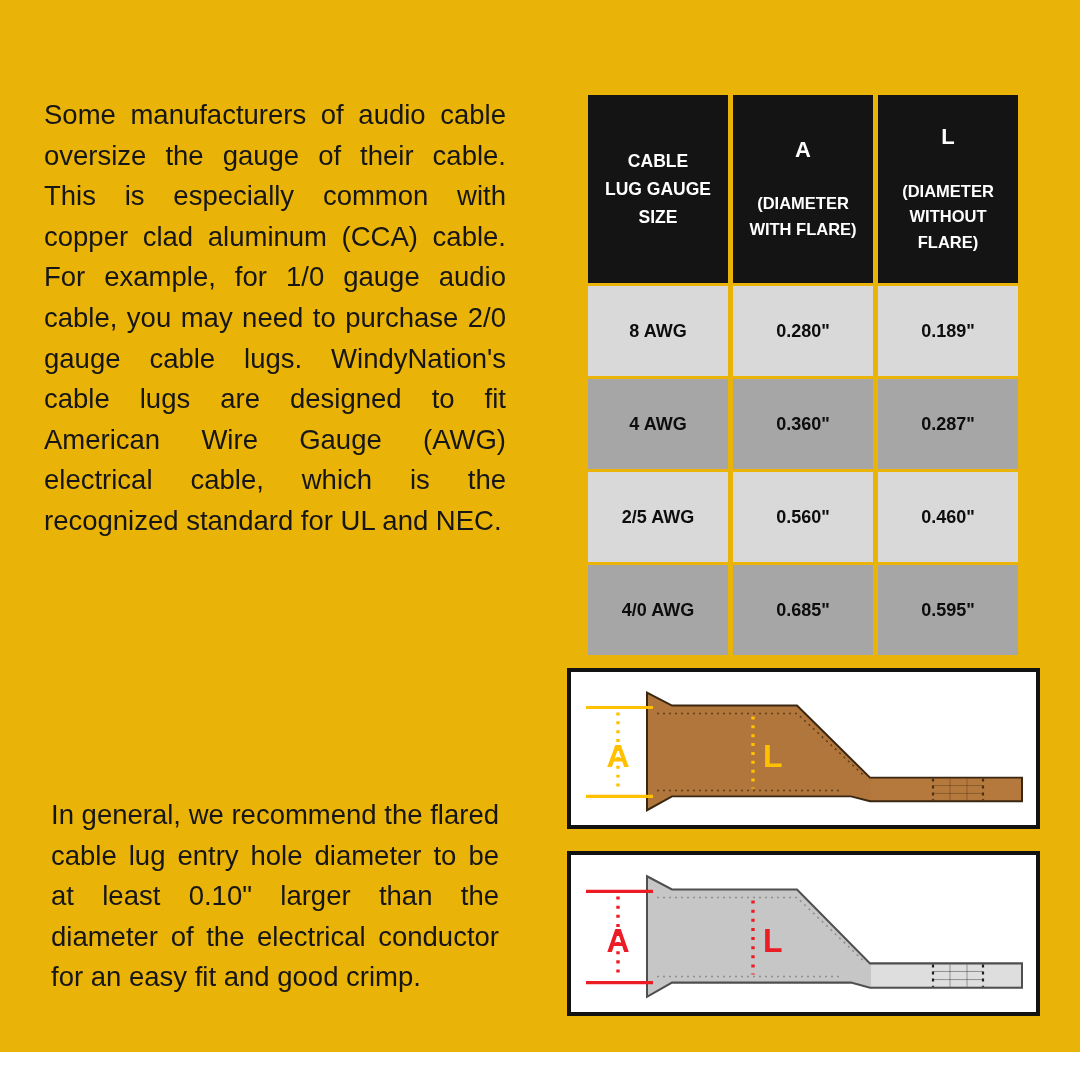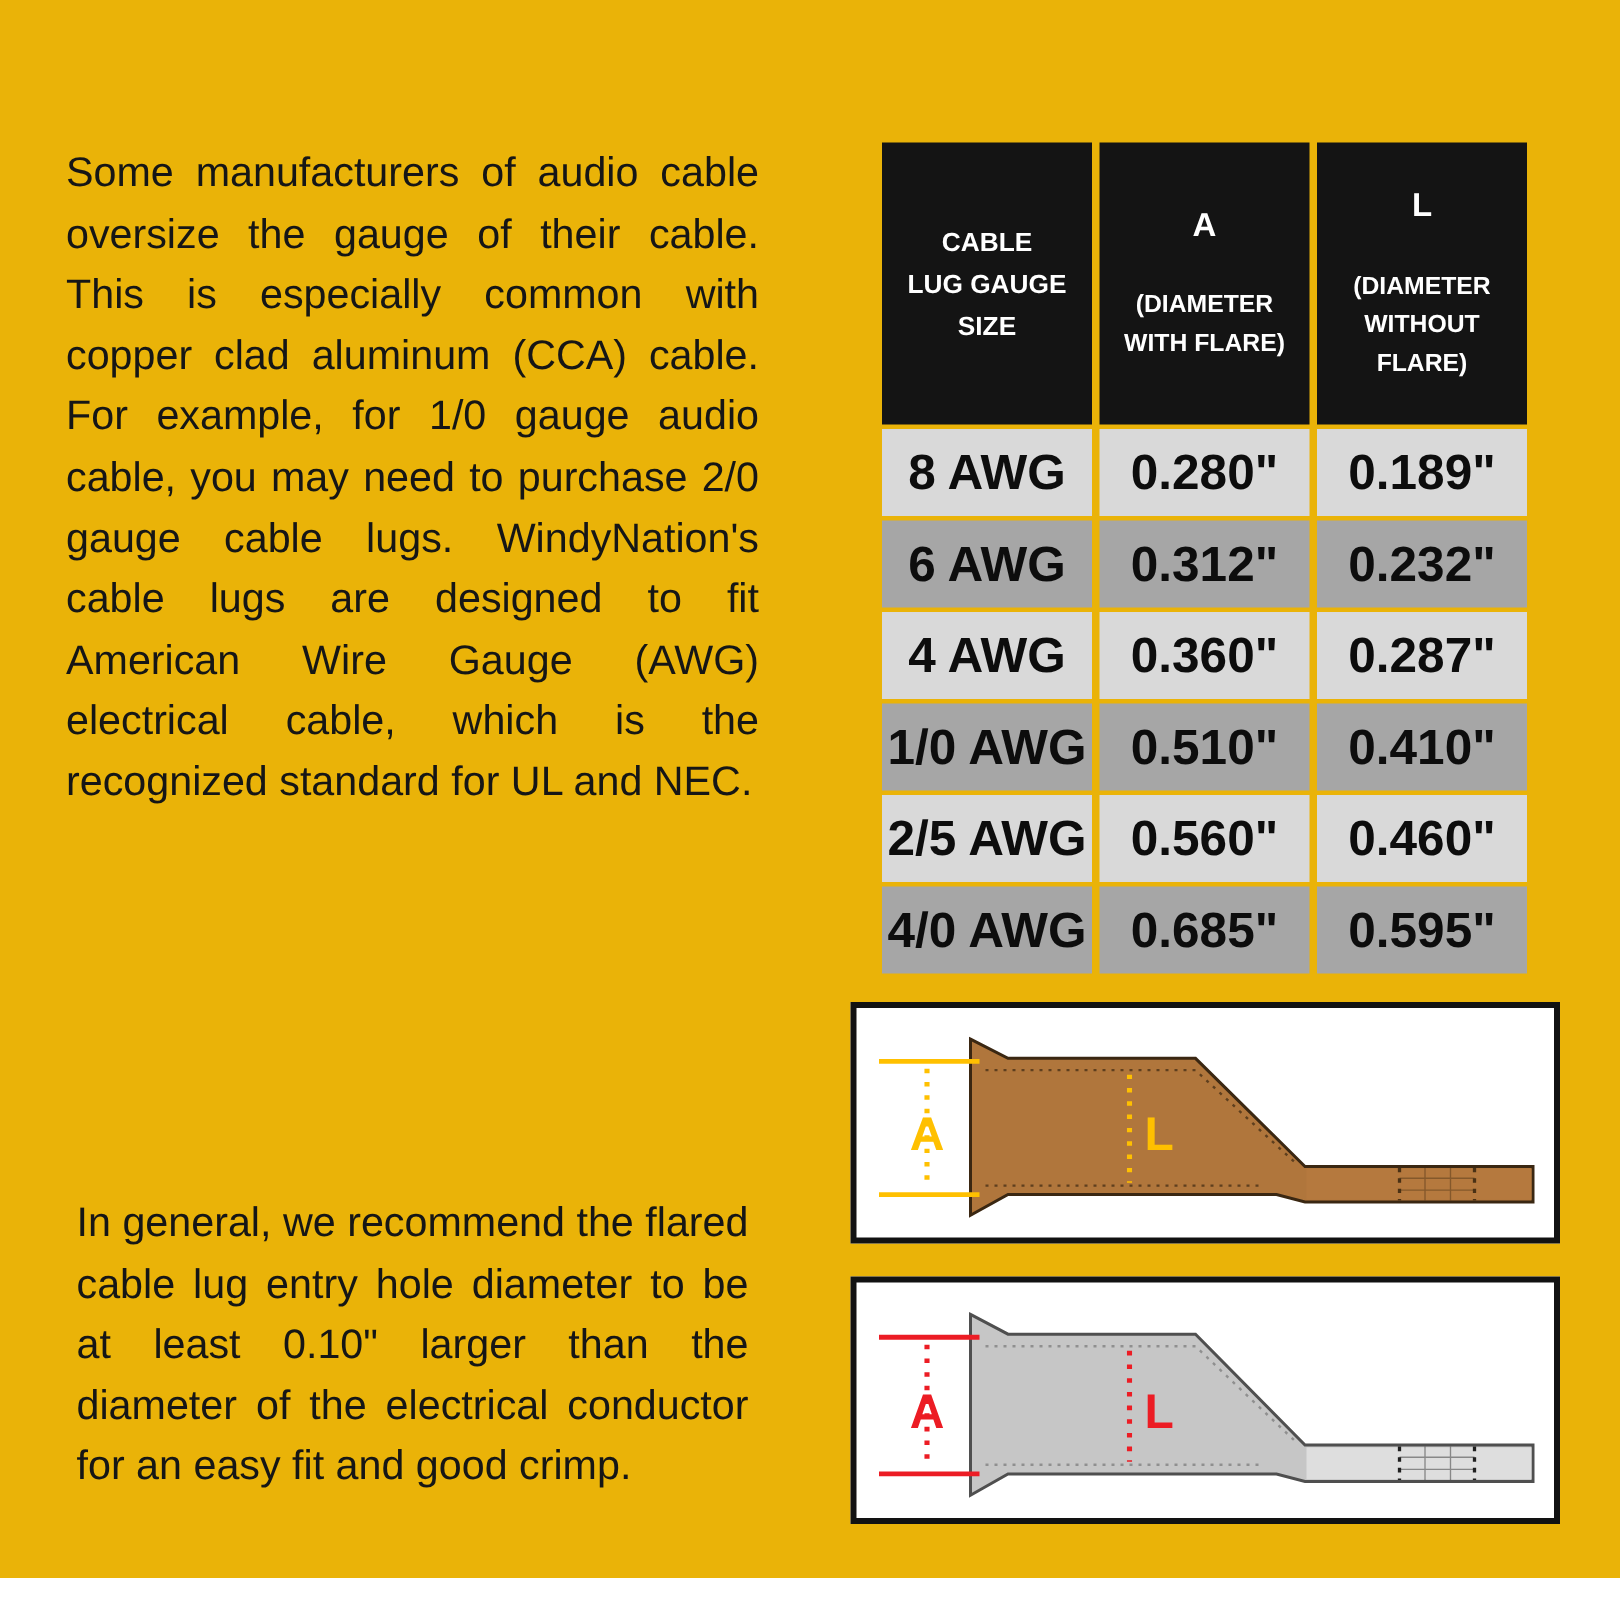--- a/index.html
+++ b/index.html
@@ -15,21 +15,21 @@
 
   
   table.size-table{position:absolute;left:583px;top:92px;width:440px;
         border-collapse:separate;border-spacing:5px 3px;table-layout:fixed;}
   .size-table th{background:var(--header-bg,#141414);color:#ffffff;font-weight:bold;
         white-space:pre-line;text-align:center;vertical-align:middle;
         height:124px;font-size:17.5px;line-height:1.6;padding:0 2px;}
   .th-letter{display:block;font-size:22px;line-height:1.25;}
   .th-desc{display:block;font-size:16.5px;line-height:1.55;white-space:pre-line;}
   .size-table td{height:58px;text-align:center;vertical-align:middle;
-        font-size:33px;font-weight:bold;color:#0d0d0d;padding:0;}
+        font-size:18px;font-weight:bold;color:#0d0d0d;padding:16px;}
   .size-table tbody tr:nth-child(odd)  td{background:var(--row-light,#D9D9D9);}
   .size-table tbody tr:nth-child(even) td{background:var(--row-dark,#A6A6A6);}
 
   
   .diagram-box{position:absolute;left:567px;width:473px;background:#ffffff;
         border:4px solid #121212;box-sizing:border-box;}
   #box1{top:668px;height:161px;
         --accent:#FFC000;--body:#B0763C;--tongue:#B5793E;
         --outline:#3A2712;--inner:#5E3F1E;--crimp:#4A3115;}
   #box2{top:851px;height:165px;
@@ -74,33 +74,23 @@
         </th>
       </tr>
     </thead>
     <tbody>
       <tr>
         <td>8 AWG</td>
         <td>0.280"</td>
         <td>0.189"</td>
       </tr>
       <tr>
-        <td>6 AWG</td>
-        <td>0.312"</td>
-        <td>0.232"</td>
-      </tr>
-      <tr>
         <td>4 AWG</td>
         <td>0.360"</td>
         <td>0.287"</td>
-      </tr>
-      <tr>
-        <td>1/0 AWG</td>
-        <td>0.510"</td>
-        <td>0.410"</td>
       </tr>
       <tr>
         <td>2/5 AWG</td>
         <td>0.560"</td>
         <td>0.460"</td>
       </tr>
       <tr>
         <td>4/0 AWG</td>
         <td>0.685"</td>
         <td>0.595"</td>

